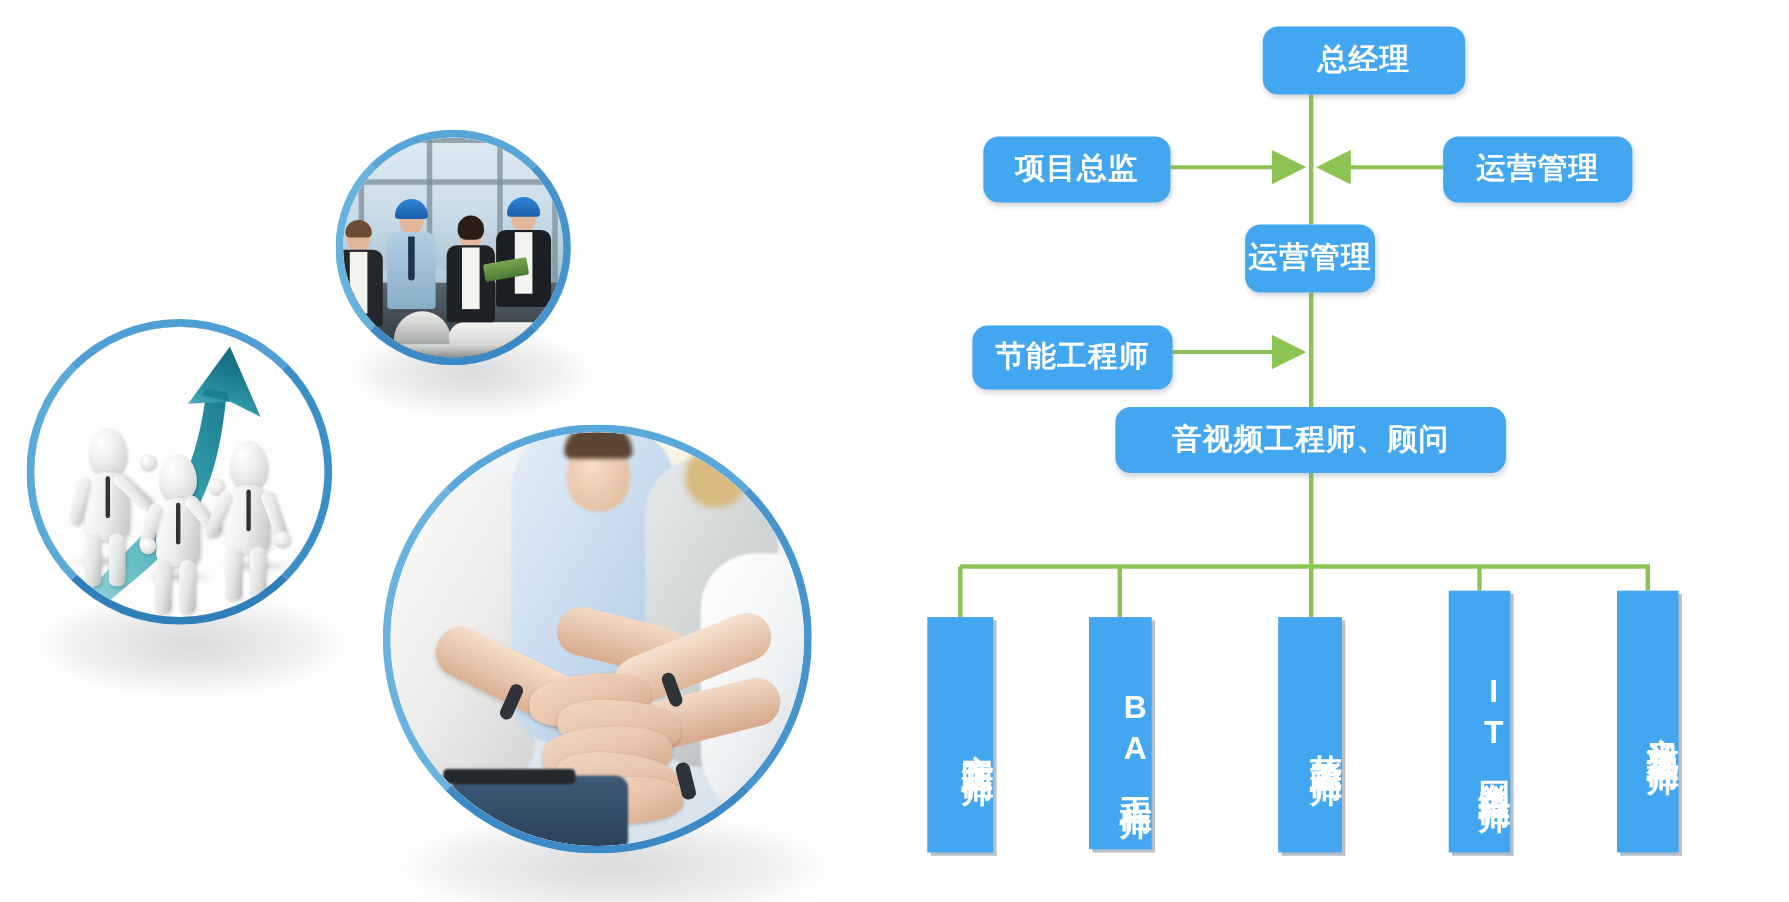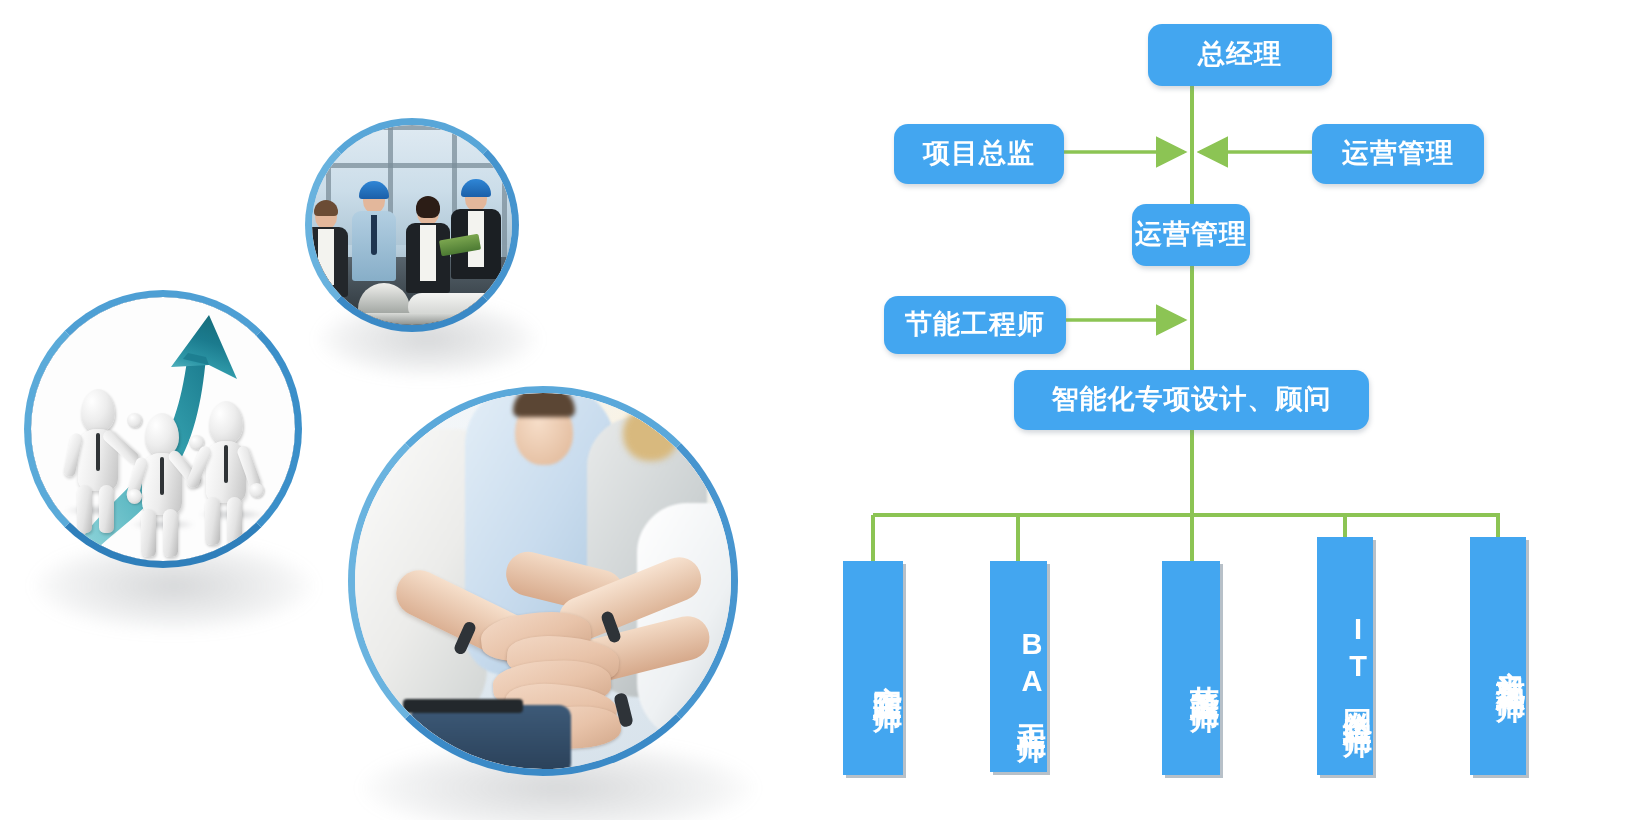--- a/index.html
+++ b/index.html
@@ -420,21 +420,21 @@
 
     <div id="n-dir" class="node rounded">
       <span class="node-text">运营管理</span>
     </div>
 
     <div id="n-expert" class="node rounded">
       <span class="node-text">节能工程师</span>
     </div>
 
     <div id="n-design" class="node rounded">
-      <span class="node-text">智能化专项设计、顾问</span>
+      <span class="node-text">音视频工程师、顾问</span>
     </div>
 
     <div id="n-e1" class="node vert">
       <span class="node-text">安防工程师</span>
     </div>
 
     <div id="n-e2" class="node vert">
       <span class="node-text">BA工程师</span>
     </div>
 

